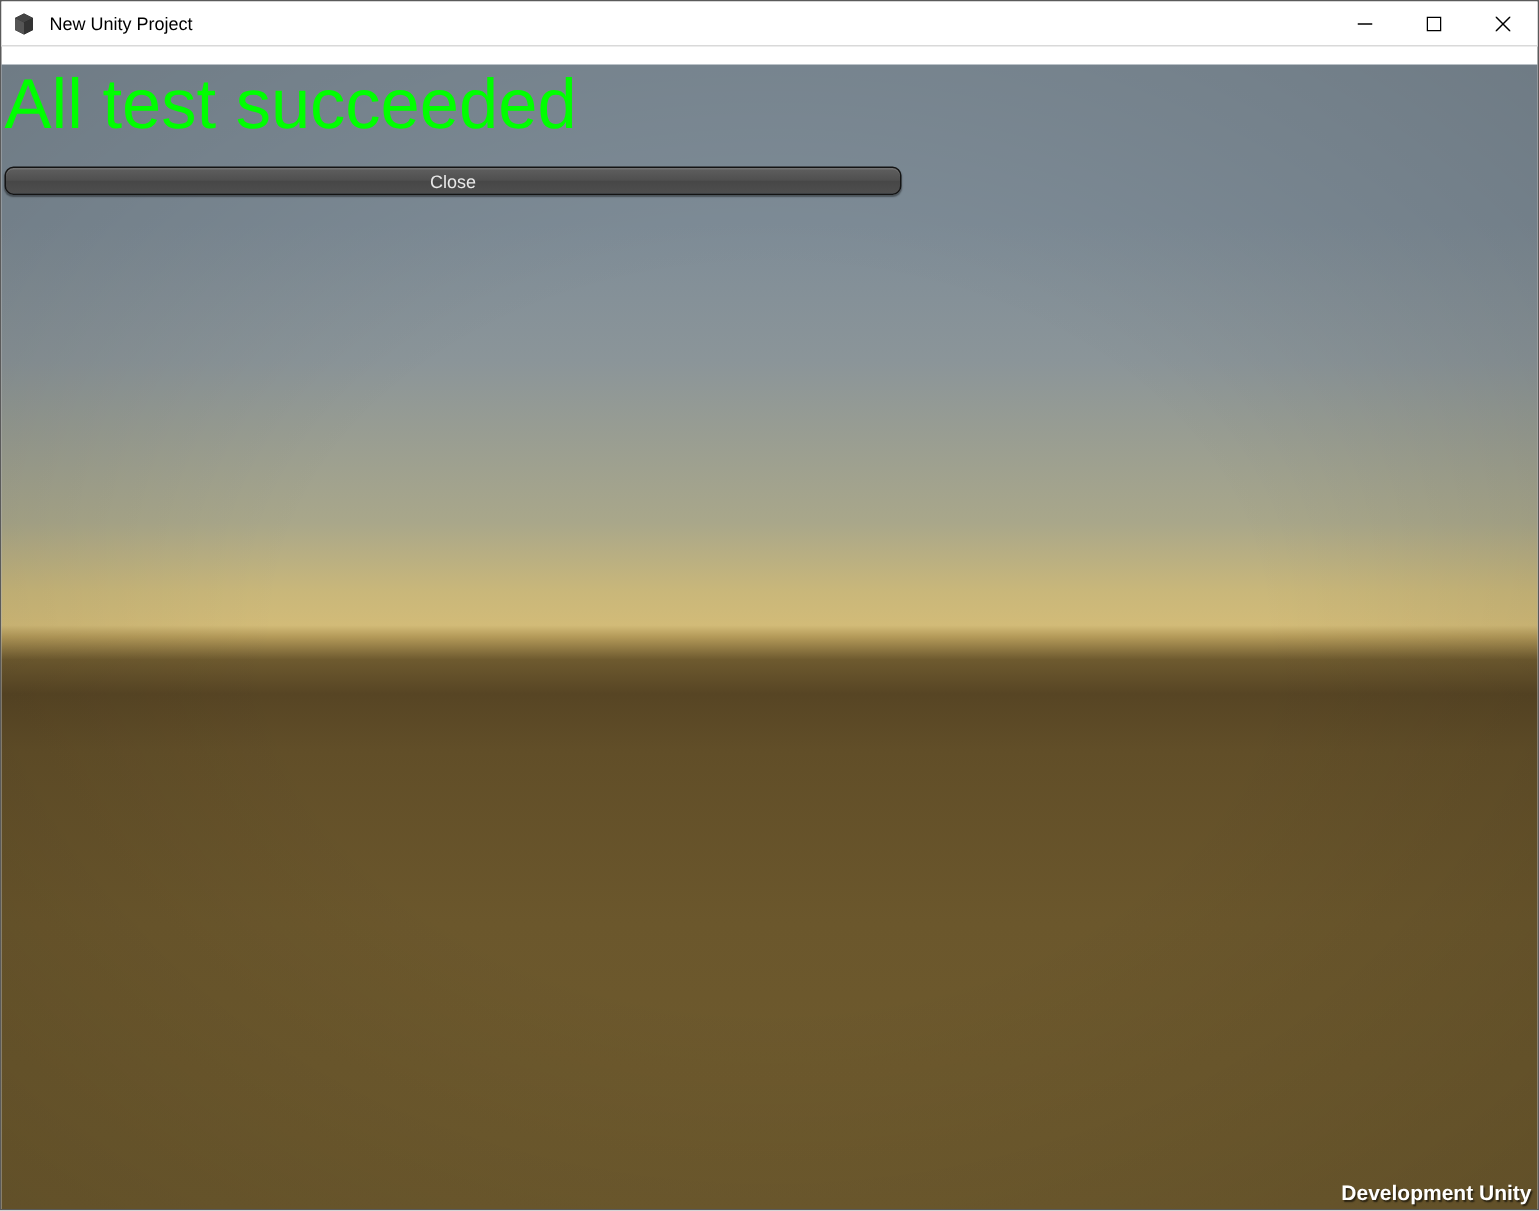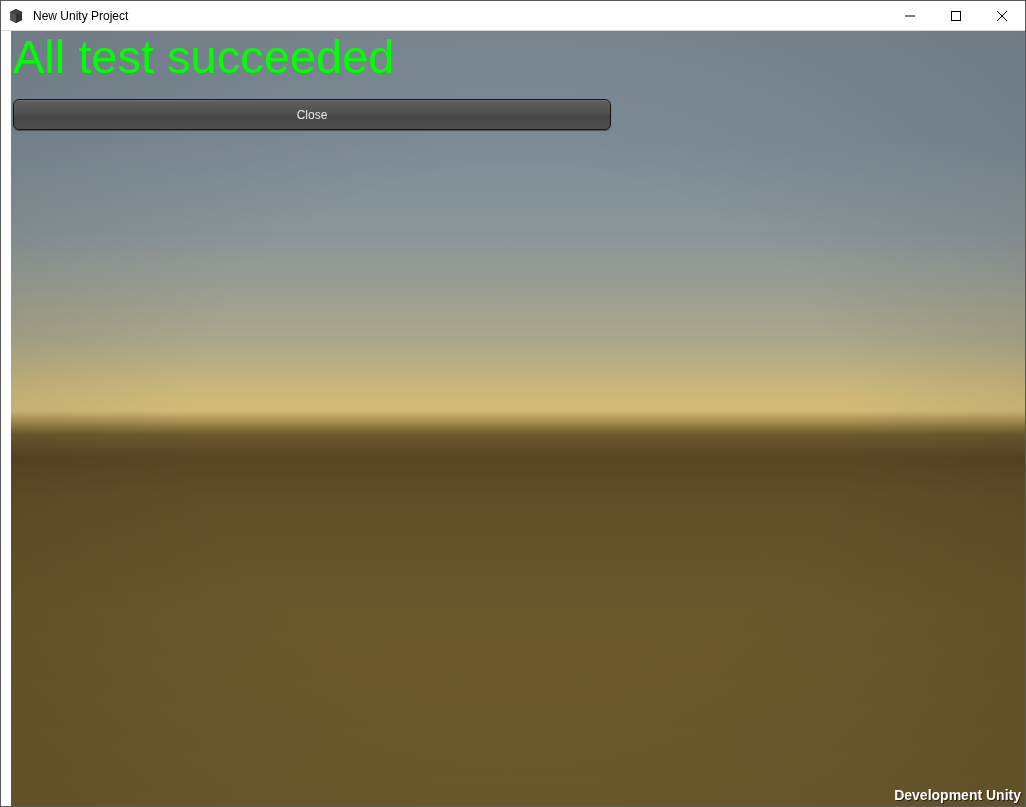--- a/index.html
+++ b/index.html
@@ -5,20 +5,21 @@
     * { margin: 0; padding: 0; box-sizing: border-box; }
     html, body { width: 1026px; height: 807px; overflow: hidden; font-family: "Segoe UI", Tahoma, sans-serif; }
 
     .window {
       width: 1026px;
       height: 807px;
       background: #ffffff;
       border: 1px solid #5a5a5a;
       display: flex;
       flex-direction: column;
+      gap: 12px;
     }
 
     .titlebar {
       height: 30px;
       display: flex;
       align-items: center;
       background: #ffffff;
       border-bottom: 1px solid #d9d9d9;
       user-select: none;
     }
@@ -62,21 +63,20 @@
           #a9a78a 40%,
           #c9b77a 46%,
           #d2bb78 49%,
           #b49a59 50%,
           #6e5a2f 52%,
           #574524 55%,
           #614e28 60%,
           #6b572c 75%,
           #6f5b2e 100%
         );
-      margin-left: 10px;
     }
 
     
     .client::after {
       content: "";
       position: absolute;
       inset: 0;
       pointer-events: none;
       background: radial-gradient(ellipse at center 50%, rgba(0,0,0,0) 45%, rgba(0,0,0,0.12) 100%);
     }
@@ -92,21 +92,21 @@
       letter-spacing: 0;
       color: #00ff00;
       z-index: 2;
     }
 
     .imgui-button {
       position: absolute;
       left: 2px;
       top: 68px;
       width: 598px;
-      height: 31px;
+      height: 19px;
       border: 1px solid #141414;
       border-radius: 6px;
       background: linear-gradient(to bottom, #5f5f5f 0%, #4f4f4f 48%, #474747 52%, #4e4e4e 100%);
       color: #e8e8e8;
       font-family: Arial, Helvetica, sans-serif;
       font-size: 12px;
       display: flex;
       align-items: center;
       justify-content: center;
       box-shadow: inset 0 1px 0 rgba(255,255,255,0.12), 0 1px 1px rgba(0,0,0,0.4);

